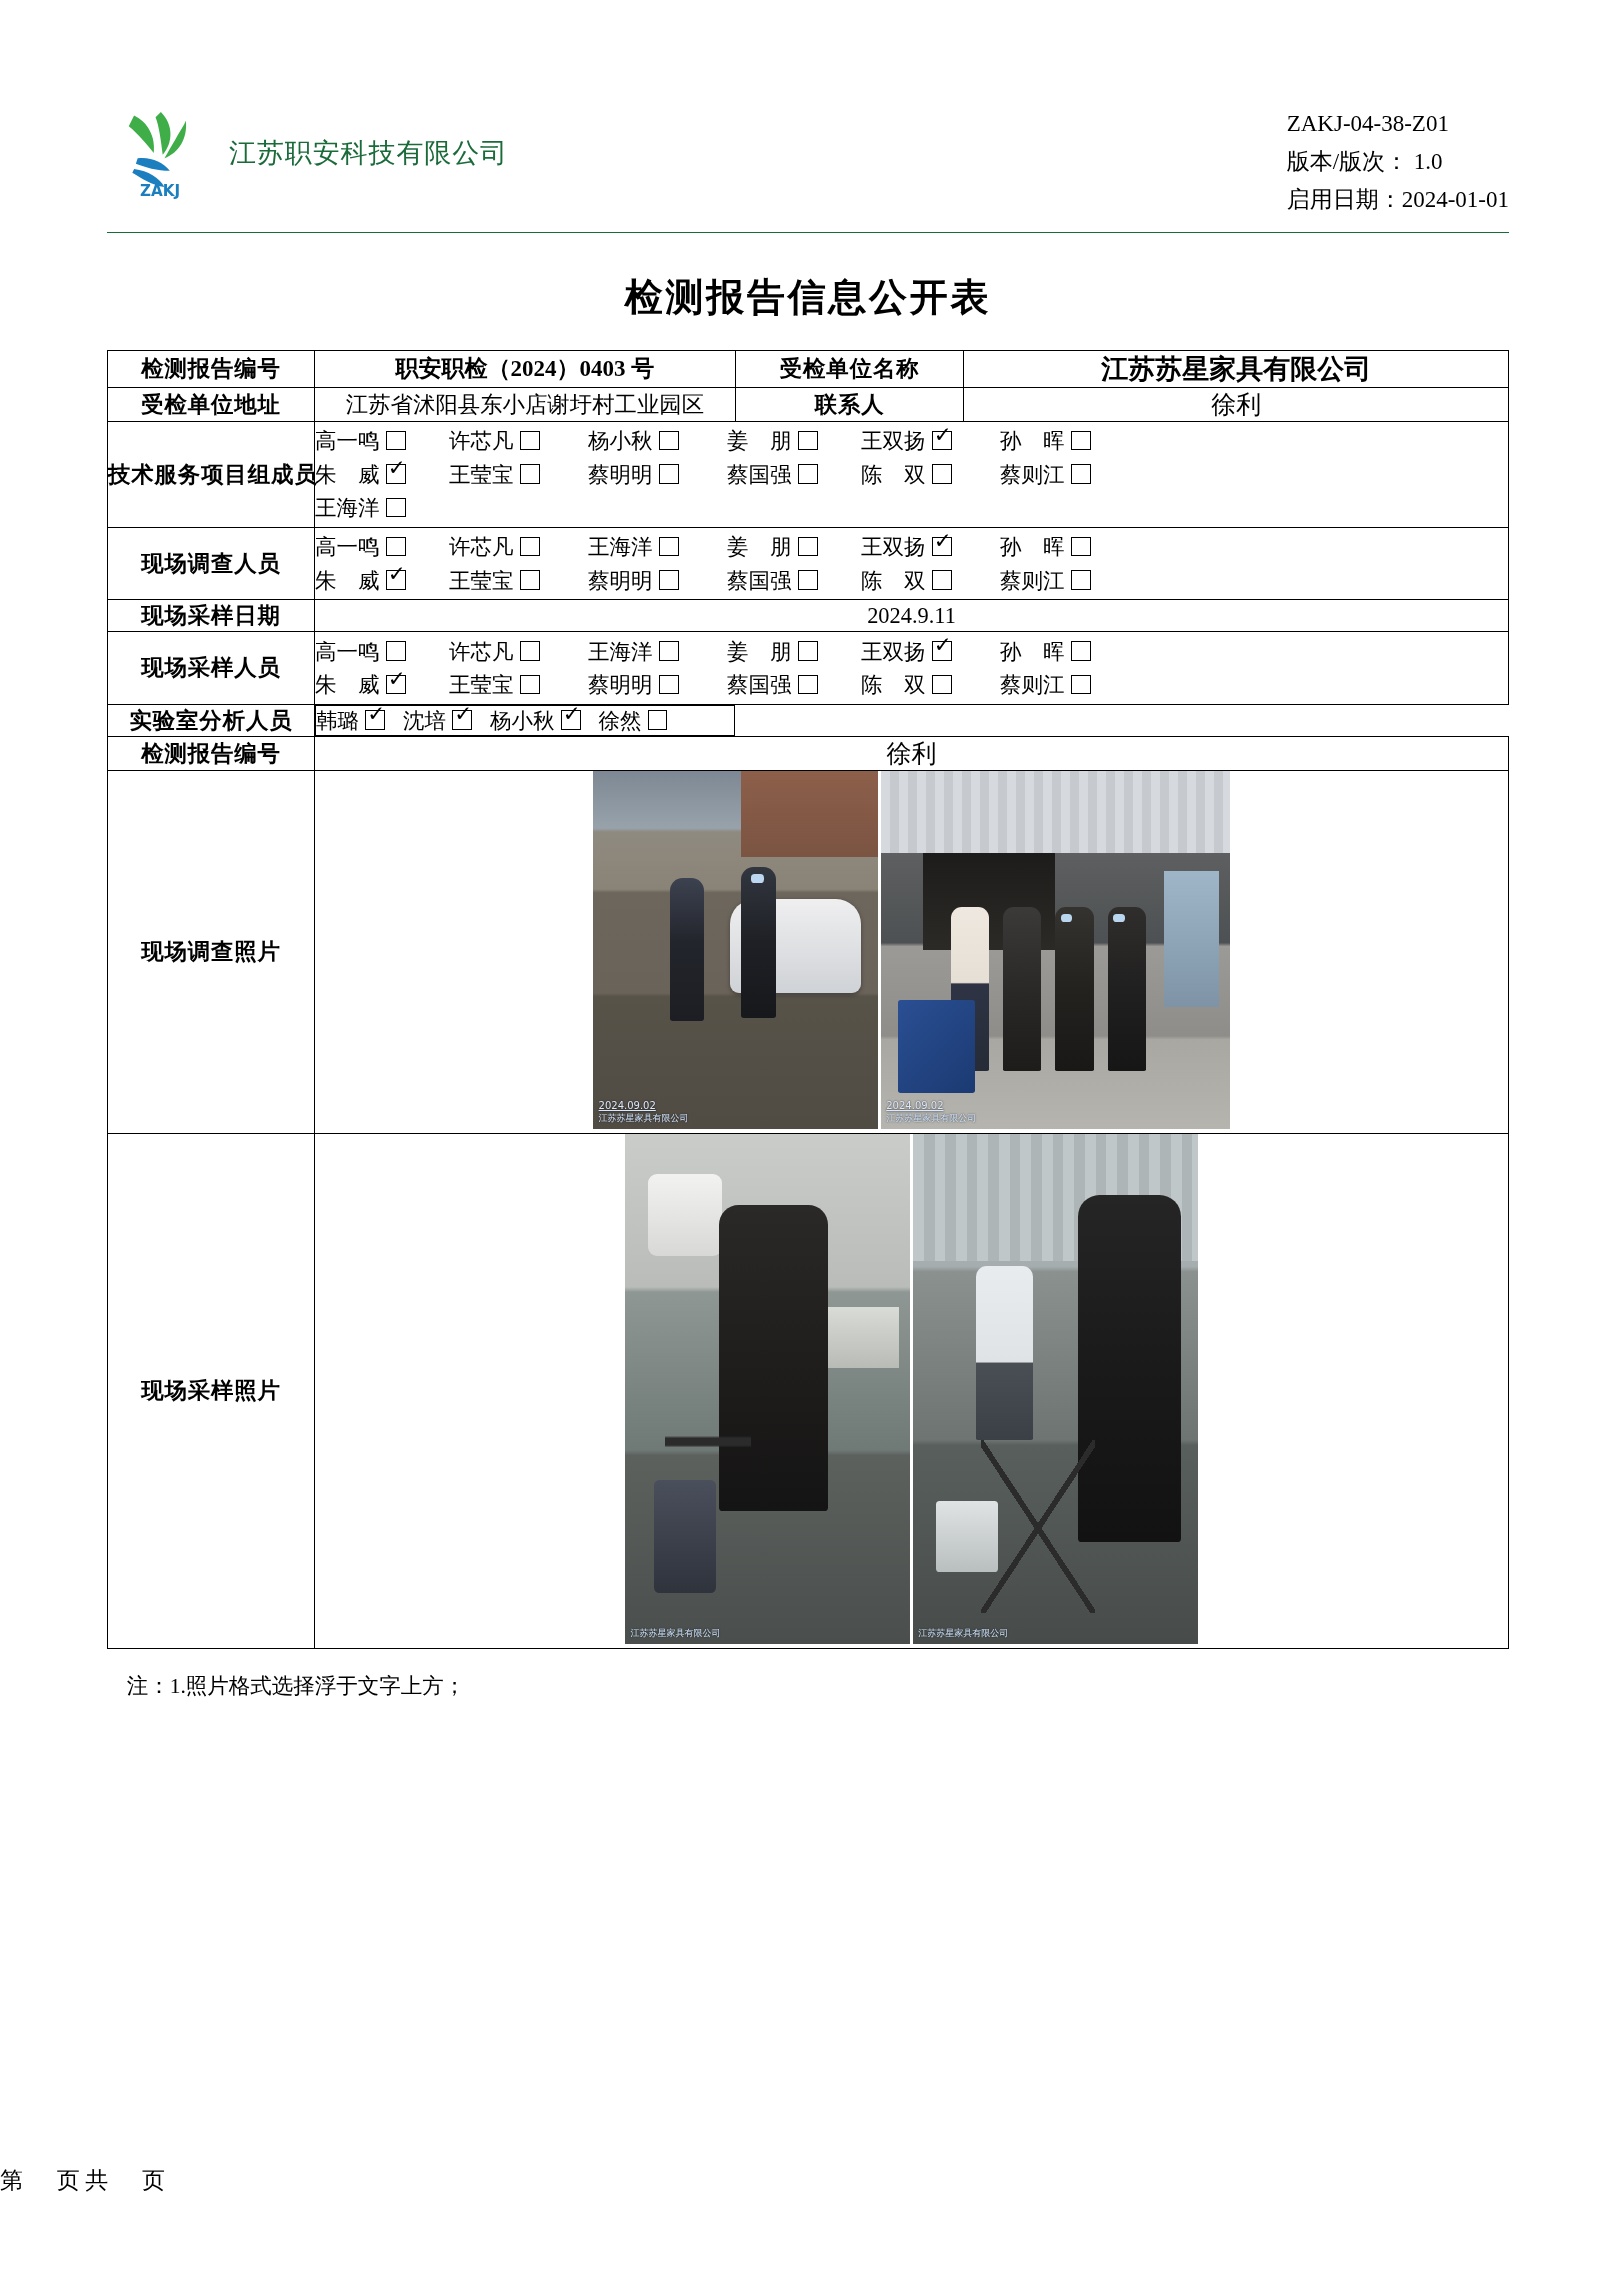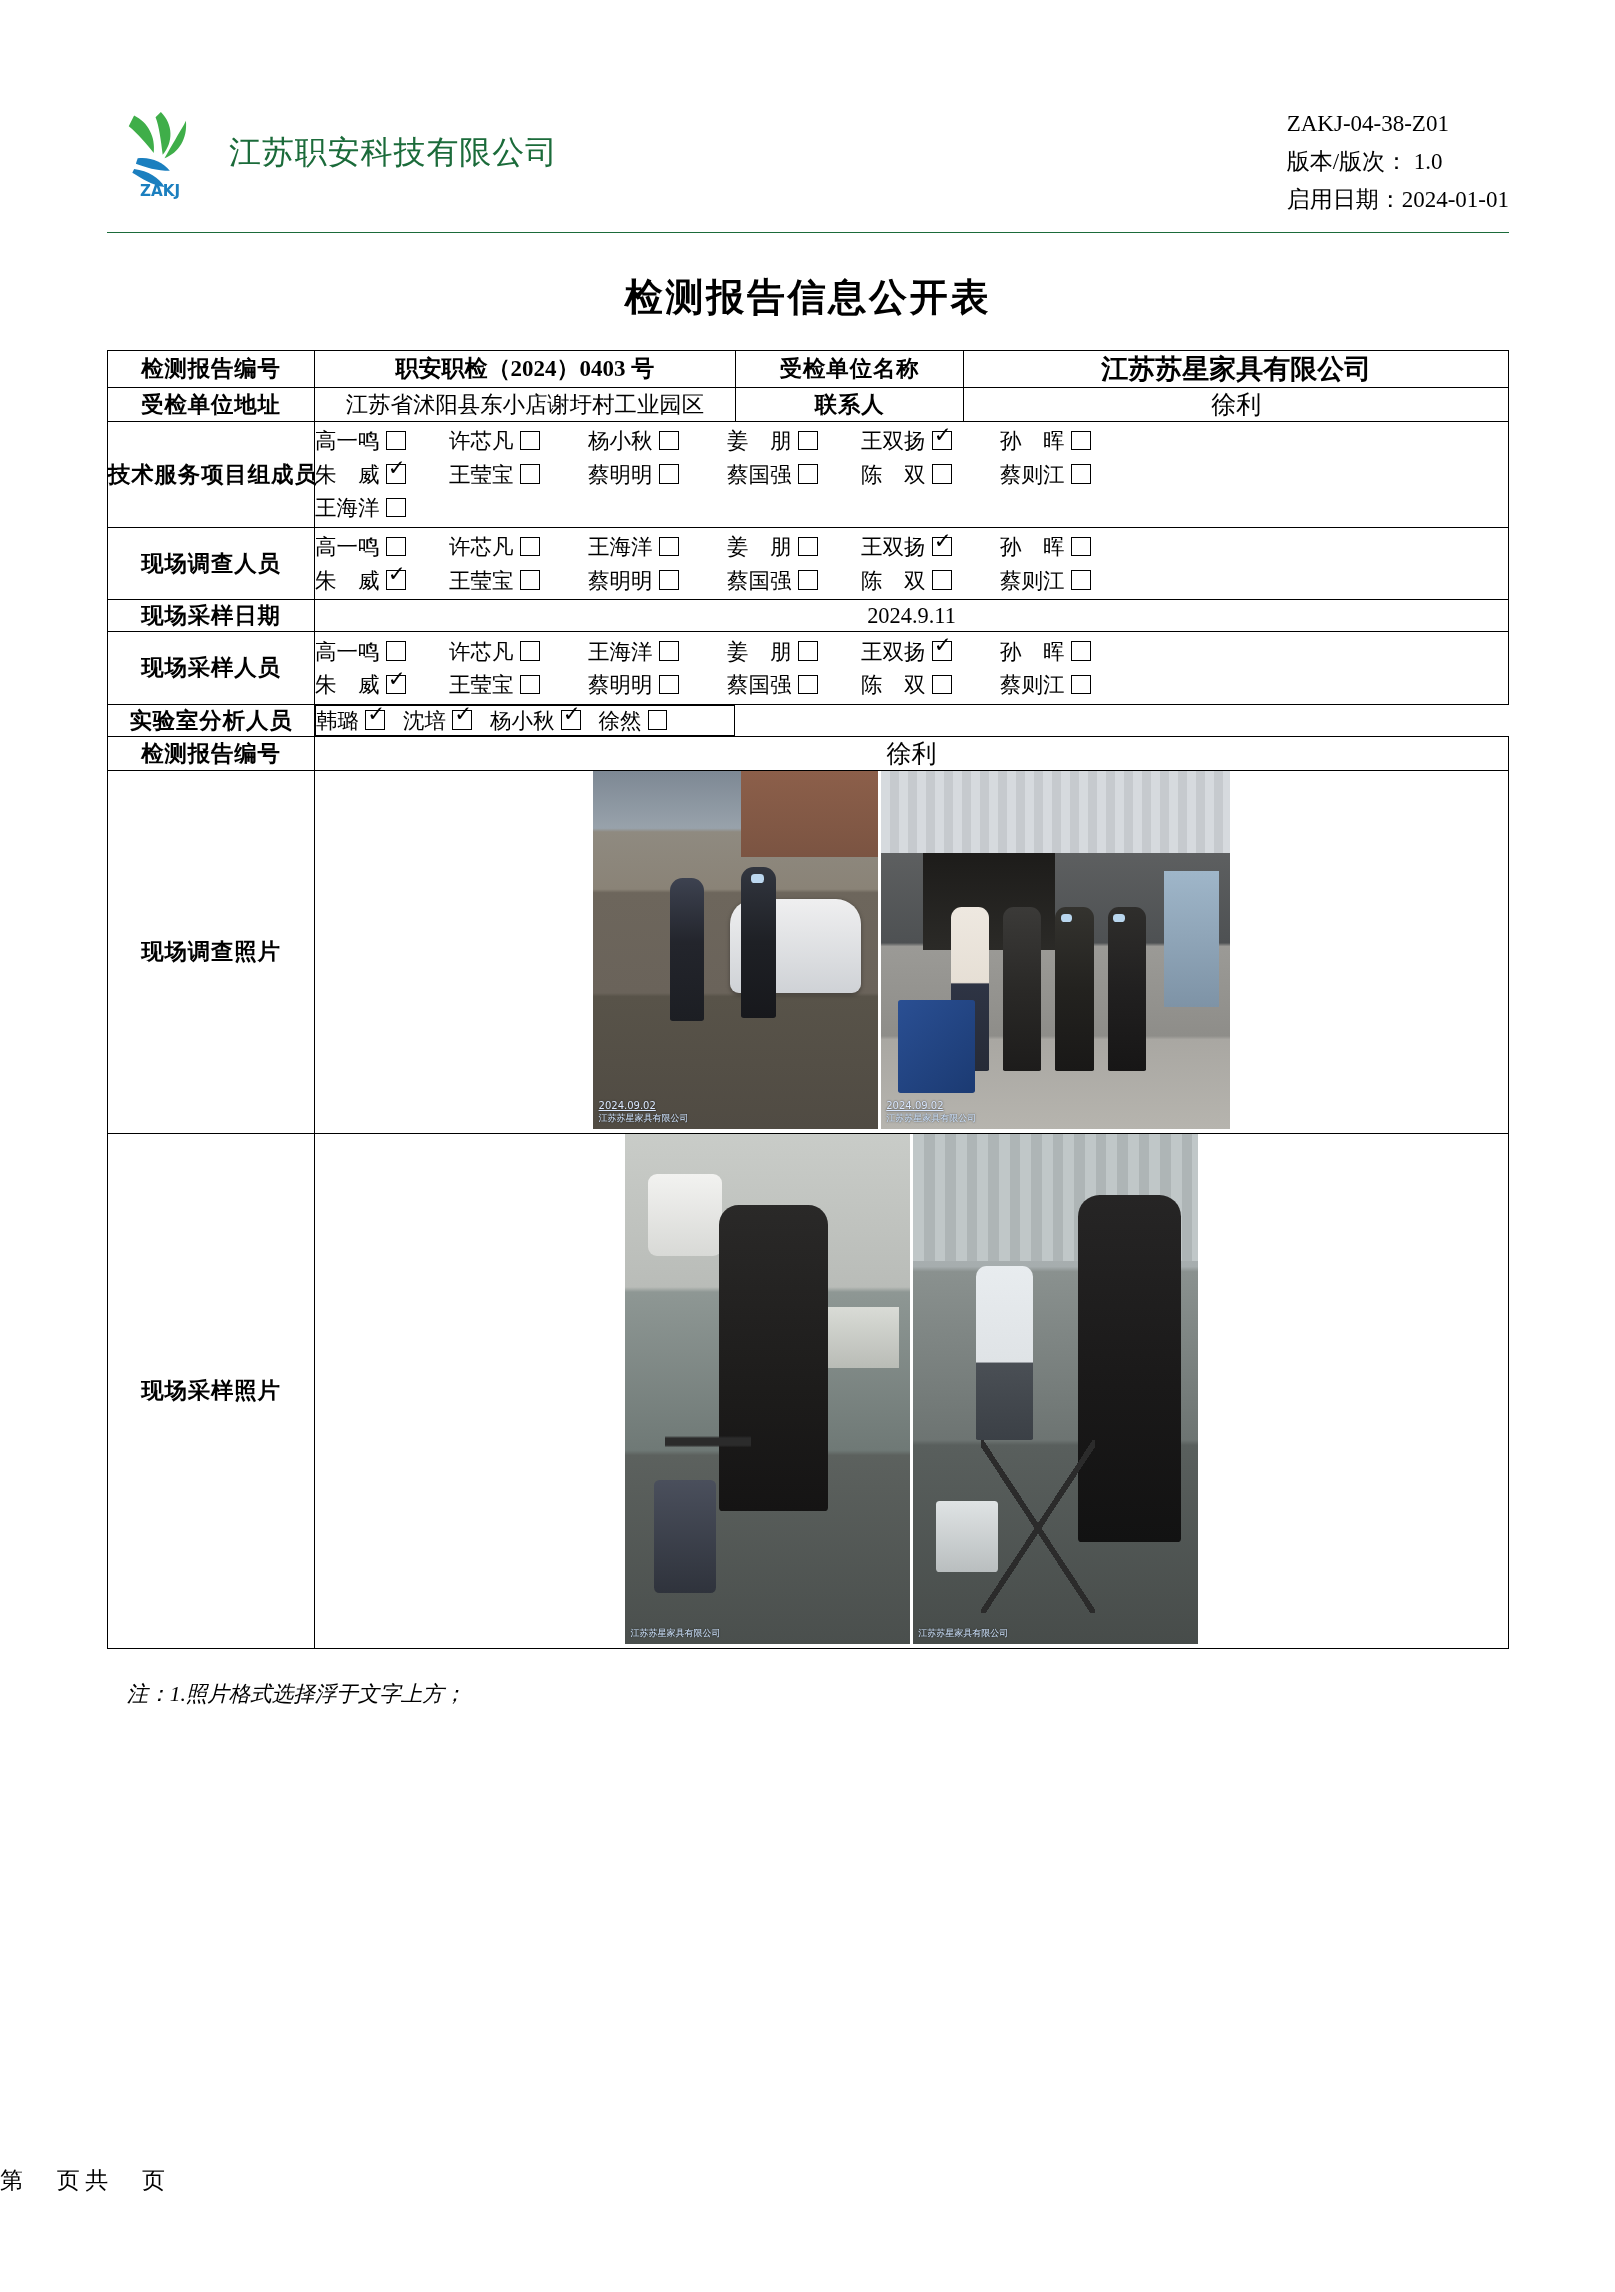--- a/index.html
+++ b/index.html
@@ -35,21 +35,21 @@
     gap: 16px;
     padding-top: 9px;
   }
   .logo {
     width: 106px;
     height: 100px;
     position: relative;
   }
   .company-name {
     font-family: Liberation Serif, serif;
-    font-size: 32px;
+    font-size: 27px;
     color: #1b6b3a;
     letter-spacing: 0.9px;
     white-space: nowrap;
   }
   .header-right {
     font-size: 23px;
     line-height: 1.65;
     padding-top: 10.7px;
   }
   .header-right div { white-space: nowrap; }
@@ -312,24 +312,23 @@
       linear-gradient(to top right, transparent 48%, #2b2b2b 48%, #2b2b2b 51%, transparent 51%),
       linear-gradient(to top left, transparent 48%, #2b2b2b 48%, #2b2b2b 51%, transparent 51%);
   }
   .ph4 .box1{
     position:absolute; left:8%; bottom:14%; width:22%; height:14%;
     background: linear-gradient(to bottom,#dfe3e4,#b9bebf);
     border-radius: 3.6px;
   }
 
   .note {
-    margin-top: 30px;
+    margin-top: 22px;
     font-size: 21.5px;
     padding-left: 19.7px;
-    font-style: italic;
   }
   .footer {
     position: absolute;
     left: 0;
     right: 0;
     bottom: 97px;
     text-align: left;
     font-size: 23px;
     letter-spacing: 5.4px;
   }

